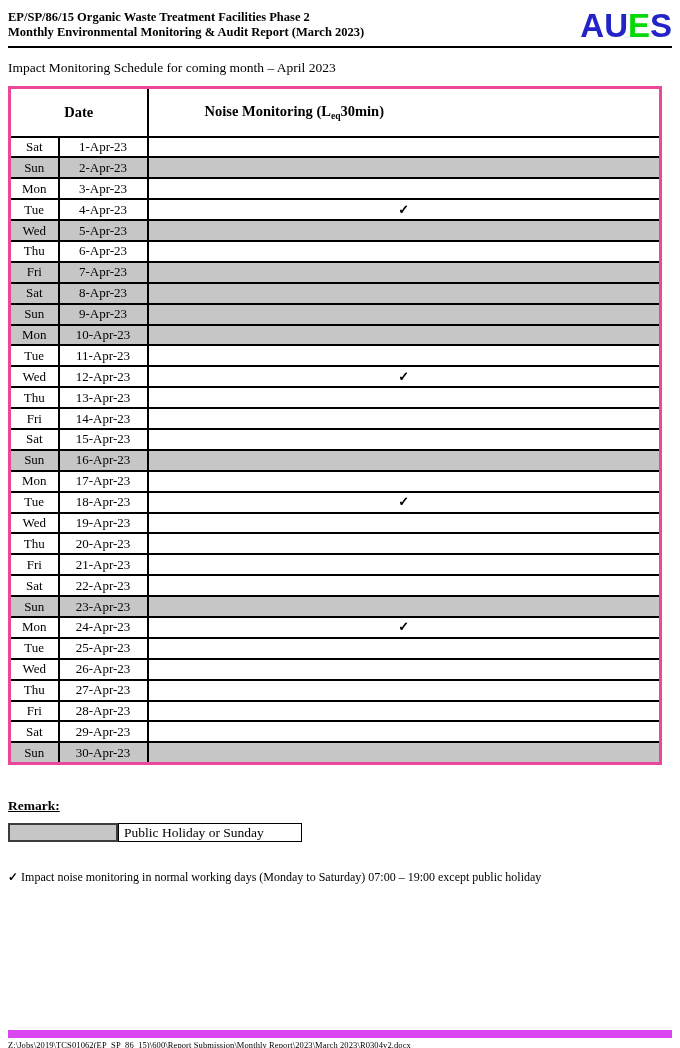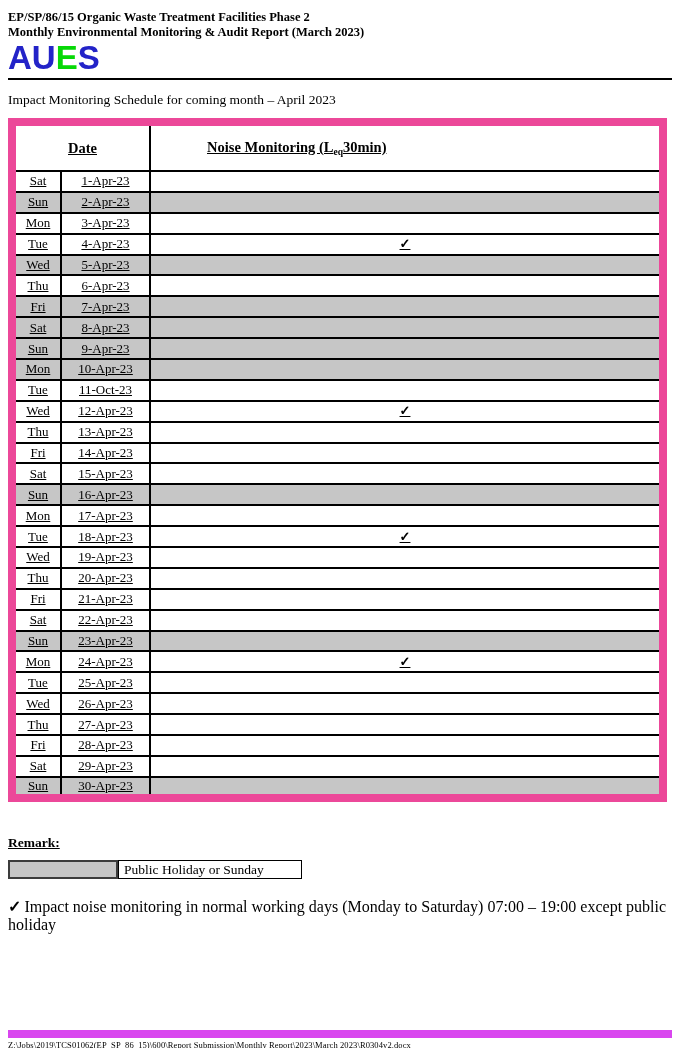--- a/index.html
+++ b/index.html
@@ -10,21 +10,21 @@
     width: 680px;
     height: 1048px;
     background: #ffffff;
     margin: 0 auto;
     overflow: hidden;
     color: #000;
   }
   .content { padding: 8px 8px 0 8px; }
 
   
-  .doc-header { display: flex; justify-content: space-between; align-items: flex-start; flex-direction: column; }
+  .doc-header { display: flex; justify-content: space-between; align-items: flex-start; }
   .doc-header-text { font-weight: bold; font-size: 12.5px; line-height: 15px; padding-top: 2px; }
   .logo { font-family: "Liberation Sans", "DejaVu Sans", sans-serif; font-weight: bold; font-size: 33px; line-height: 33px; letter-spacing: 0px; margin-top: 1px; }
   .top-rule { border-top: 2.5px solid #000; margin-top: 4px; }
 
   
   .section-title { font-weight: normal; font-size: 13.5px; margin-top: 12px; }
 
   
   table.schedule {
     border-collapse: collapse;
@@ -33,37 +33,37 @@
     margin-top: 10px;
   }
   table.schedule col.c-day { width: 49px; }
   table.schedule col.c-date { width: 89px; }
   table.schedule col.c-noise { width: 513px; }
   table.schedule th, table.schedule td {
     border: 2px solid #000;
     vertical-align: middle;
     overflow: hidden;
   }
-  table.schedule { border: 8px solid #ec4899; text-decoration: underline; }
+  table.schedule { border: 3px solid #ec4899; }
   tr.hdr th { height: 49px; font-size: 14.5px; font-weight: bold; background: #fff; }
   th.date-hdr { text-align: center; }
   th.noise-hdr { text-align: left; padding-left: 56px; }
   th.noise-hdr sub { font-size: 9.5px; vertical-align: -3px; }
   tbody tr { height: 20.9px; }
   td.day-cell, td.date-cell { text-align: center; font-size: 13px; }
   td.noise-cell { text-align: center; font-size: 13px; font-weight: bold; }
   tr.shaded td { background: var(--shaded, #C6C6C6); }
 
   
   .remark-heading { margin-top: 33px; font-weight: bold; font-size: 13.5px; text-decoration: underline; }
   .legend { display: flex; margin-top: 9px; height: 19px; }
   .legend-swatch { width: 110px; height: 19px; background: var(--shaded, #C6C6C6); border: 2px solid #3c3c3c; }
   .legend-label { width: 184px; height: 19px; border: 1.5px solid #000; border-left: 1px solid #000; font-size: 13.5px; line-height: 17px; padding-left: 5px; background: #fff; }
 
-  .note-line { margin-top: 18px; font-size: 16px; }
+  .note-line { margin-top: 28px; font-size: 12px; }
   .note-line .check { font-weight: bold; margin-right: 3px; }
 
   
   .footer { position: absolute; left: 8px; right: 8px; top: 1030px; border-top: 8px solid #d946ef; }
   .footer-path { font-size: 8.5px; padding-top: 2px; letter-spacing: 0.1px; }
 </style>
 </head>
 <body>
 
 <div class="page">
@@ -139,21 +139,21 @@
             <td class="date-cell">9-Apr-23</td>
             <td class="noise-cell"></td>
           </tr>
           <tr class="shaded">
             <td class="day-cell">Mon</td>
             <td class="date-cell">10-Apr-23</td>
             <td class="noise-cell"></td>
           </tr>
           <tr>
             <td class="day-cell">Tue</td>
-            <td class="date-cell">11-Oct-23</td>
+            <td class="date-cell">11-Apr-23</td>
             <td class="noise-cell"></td>
           </tr>
           <tr>
             <td class="day-cell">Wed</td>
             <td class="date-cell">12-Apr-23</td>
             <td class="noise-cell"><span>✓</span></td>
           </tr>
           <tr>
             <td class="day-cell">Thu</td>
             <td class="date-cell">13-Apr-23</td>

